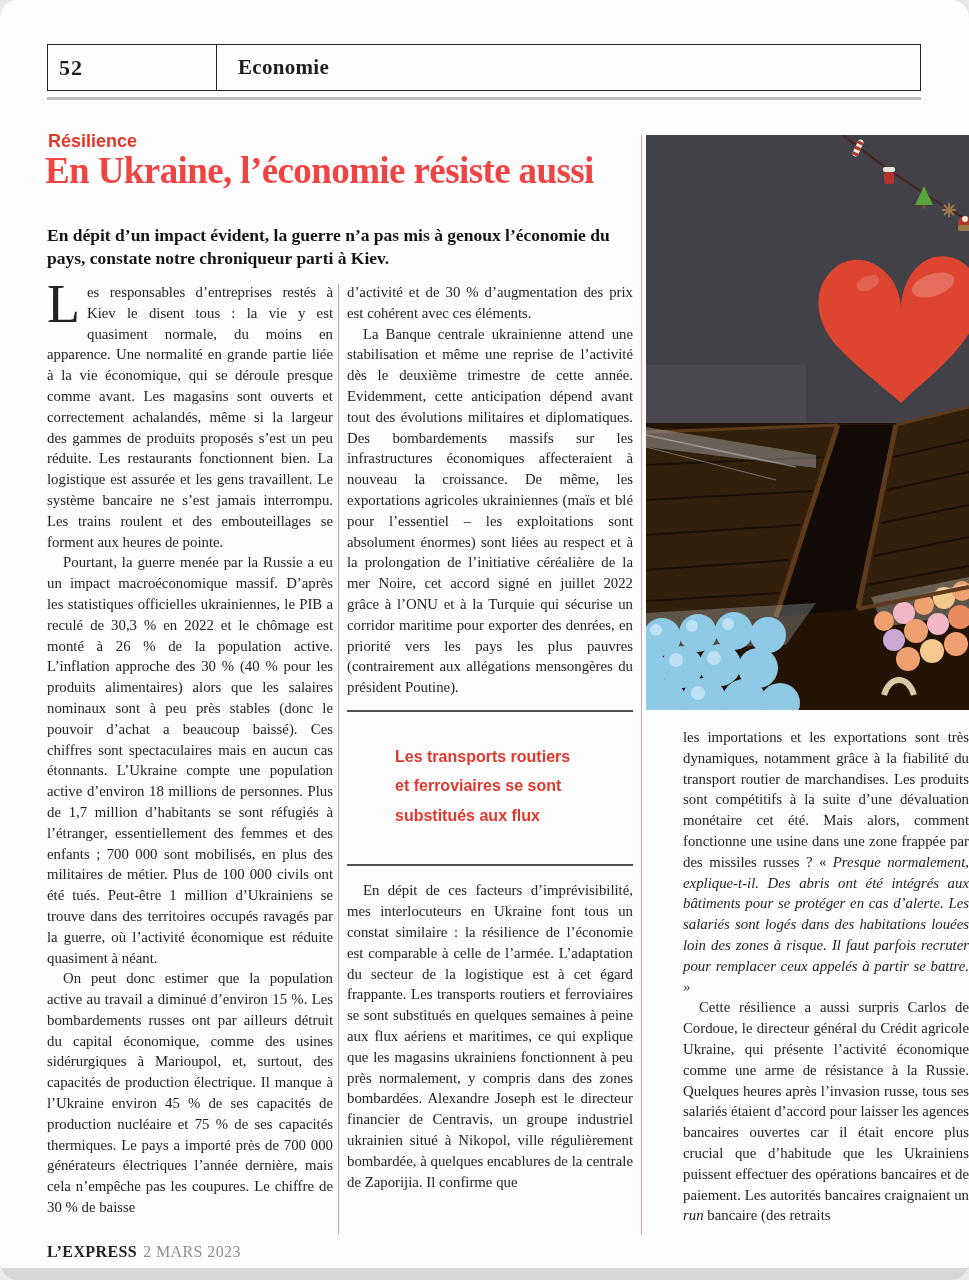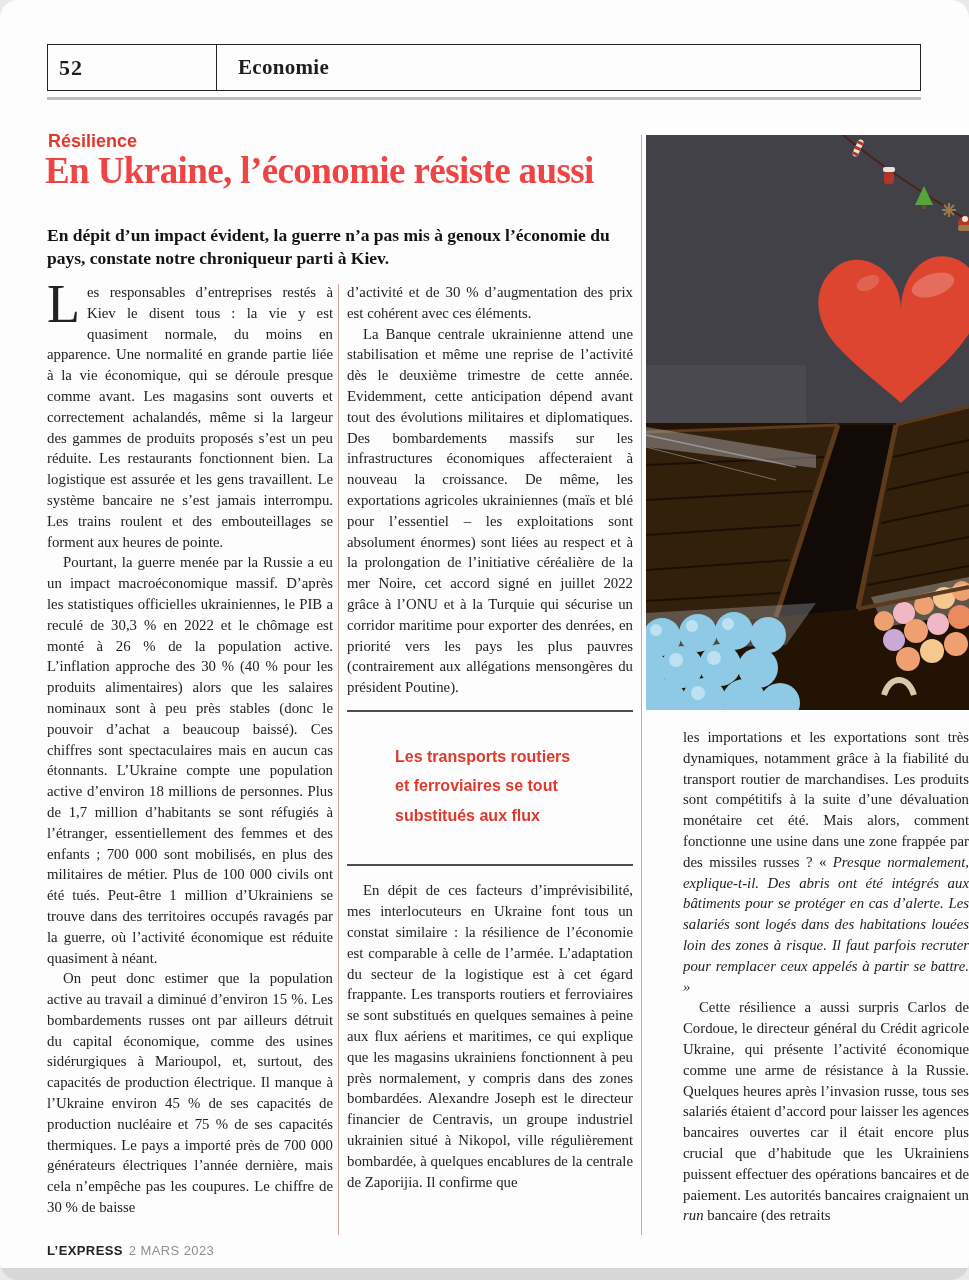--- a/index.html
+++ b/index.html
@@ -34,21 +34,21 @@
 
   
   .pullquote { border-top:2px solid #4f4f4f; border-bottom:2px solid #4f4f4f; margin:12px 0 14px 0; padding:30px 0 34px 48px; }
   .pullquote-line { font-family:"Liberation Sans", sans-serif; font-weight:700; font-size:16px; line-height:29.5px; color:#df382c; text-align:left; }
 
   
   .photo { position:absolute; left:646px; top:135px; width:323px; height:575px; overflow:hidden; }
   .photo svg { display:block; }
 
   
-  .footer { position:absolute; left:47px; top:1243px; font-family:Liberation Sans, sans-serif; font-size:13px; letter-spacing:0.4px; }
+  .footer { position:absolute; left:47px; top:1243px; font-family:Liberation Serif, serif; font-size:16px; letter-spacing:0.4px; }
   .footer .mag { font-weight:700; color:#222; }
   .footer .date { color:#8f8f8f; margin-left:6px; }
   .bottom-strip { position:absolute; left:0; top:1268px; width:969px; height:12px; background:#d7d7d9; }
 </style>
 </head>
 <body>
 
 <div class="page">
 
   <div class="header-box">
@@ -72,21 +72,21 @@
       <p><span>On peut donc estimer que la population active au travail a diminué d’environ 15 %. Les bombardements russes ont par ailleurs détruit du capital économique, comme des usines sidérurgiques à Marioupol, et, surtout, des capacités de production électrique. Il manque à l’Ukraine environ 45 % de ses capacités de production nucléaire et 75 % de ses capacités thermiques. Le pays a importé près de 700 000 générateurs électriques l’année dernière, mais cela n’empêche pas les coupures. Le chiffre de 30 % de baisse</span></p>
     </div>
 
   <div class="col" id="col2">
     <div>
         <p class="no-indent"><span>d’activité et de 30 % d’augmentation des prix est cohérent avec ces éléments.</span></p>
         <p><span>La Banque centrale ukrainienne attend une stabilisation et même une reprise de l’activité dès le deuxième trimestre de cette année. Evidemment, cette anticipation dépend avant tout des évolutions militaires et diplomatiques. Des bombardements massifs sur les infrastructures économiques affecteraient à nouveau la croissance. De même, les exportations agricoles ukrainiennes (maïs et blé pour l’essentiel – les exploitations sont absolument énormes) sont liées au respect et à la prolongation de l’initiative céréalière de la mer Noire, cet accord signé en juillet 2022 grâce à l’ONU et à la Turquie qui sécurise un corridor maritime pour exporter des denrées, en priorité vers les pays les plus pauvres (contrairement aux allégations mensongères du président Poutine).</span></p>
       </div>
     <div class="pullquote">
         <div class="pullquote-line">Les transports routiers</div>
-        <div class="pullquote-line">et ferroviaires se tout</div>
+        <div class="pullquote-line">et ferroviaires se sont</div>
         <div class="pullquote-line">substitués aux flux</div>
       </div>
     <div>
         <p><span>En dépit de ces facteurs d’imprévisibilité, mes interlocuteurs en Ukraine font tous un constat similaire : la résilience de l’économie est comparable à celle de l’armée. L’adaptation du secteur de la logistique est à cet égard frappante. Les transports routiers et ferroviaires se sont substitués en quelques semaines à peine aux flux aériens et maritimes, ce qui explique que les magasins ukrainiens fonctionnent à peu près normalement, y compris dans des zones bombardées. Alexandre Joseph est le directeur financier de Centravis, un groupe industriel ukrainien situé à Nikopol, ville régulièrement bombardée, à quelques encablures de la centrale de Zaporijia. Il confirme que</span></p>
       </div>
   </div>
 
   <div class="col" id="col3">
       <p class="no-indent"><span>les importations et les exportations sont très dynamiques, notamment grâce à la fiabilité du transport routier de marchandises. Les produits sont compétitifs à la suite d’une dévaluation monétaire cet été. Mais alors, comment fonctionne une usine dans une zone frappée par des missiles russes ? « </span><span class="it">Presque normalement, explique-t-il. Des abris ont été intégrés aux bâtiments pour se protéger en cas d’alerte. Les salariés sont logés dans des habitations louées loin des zones à risque. Il faut parfois recruter pour remplacer ceux appelés à partir se battre. »</span></p>
       <p><span>Cette résilience a aussi surpris Carlos de Cordoue, le directeur général du Crédit agricole Ukraine, qui présente l’activité économique comme une arme de résistance à la Russie. Quelques heures après l’invasion russe, tous ses salariés étaient d’accord pour laisser les agences bancaires ouvertes car il était encore plus crucial que d’habitude que les Ukrainiens puissent effectuer des opérations bancaires et de paiement. Les autorités bancaires craignaient un </span><span class="it">run</span><span> bancaire (des retraits</span></p>

